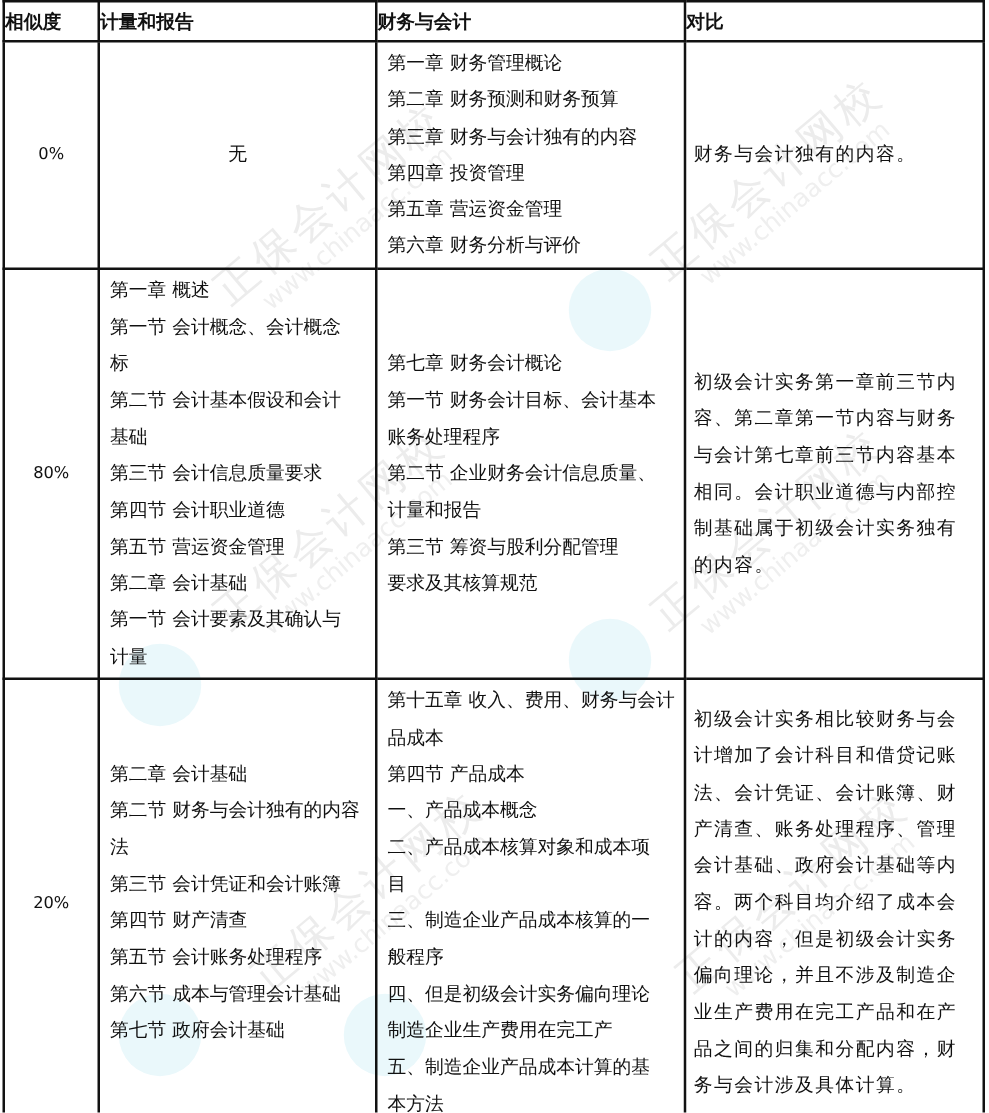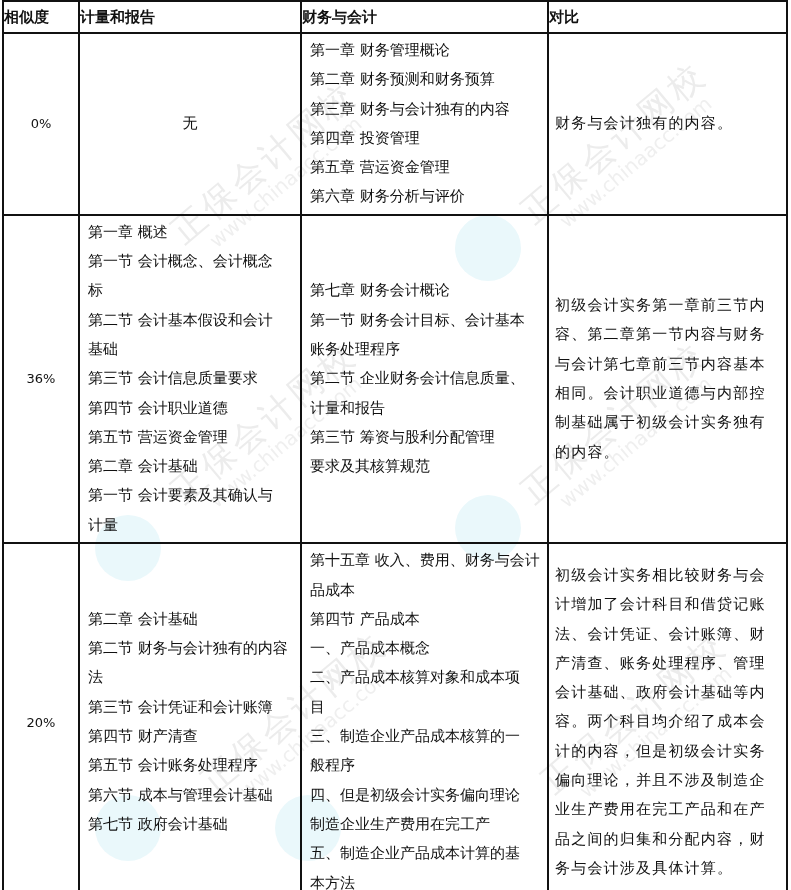--- a/index.html
+++ b/index.html
@@ -75,21 +75,21 @@
             <div>第五章  营运资金管理</div>
             <div>第六章  财务分析与评价</div>
           </div>
     </td>
     <td>
       <div class="compare">财务与会计独有的内容。</div>
     </td>
   </tr>
 
   <tr class="r2">
-    <td class="sim">36%</td>
+    <td class="sim">80%</td>
     <td>
       <div class="cell-lines">
             <div>第一章  概述</div>
             <div>第一节  会计概念、会计概念</div>
             <div>标</div>
             <div>第二节  会计基本假设和会计</div>
             <div>基础</div>
             <div>第三节  会计信息质量要求</div>
             <div>第四节  会计职业道德</div>
             <div>第五节  营运资金管理</div>

